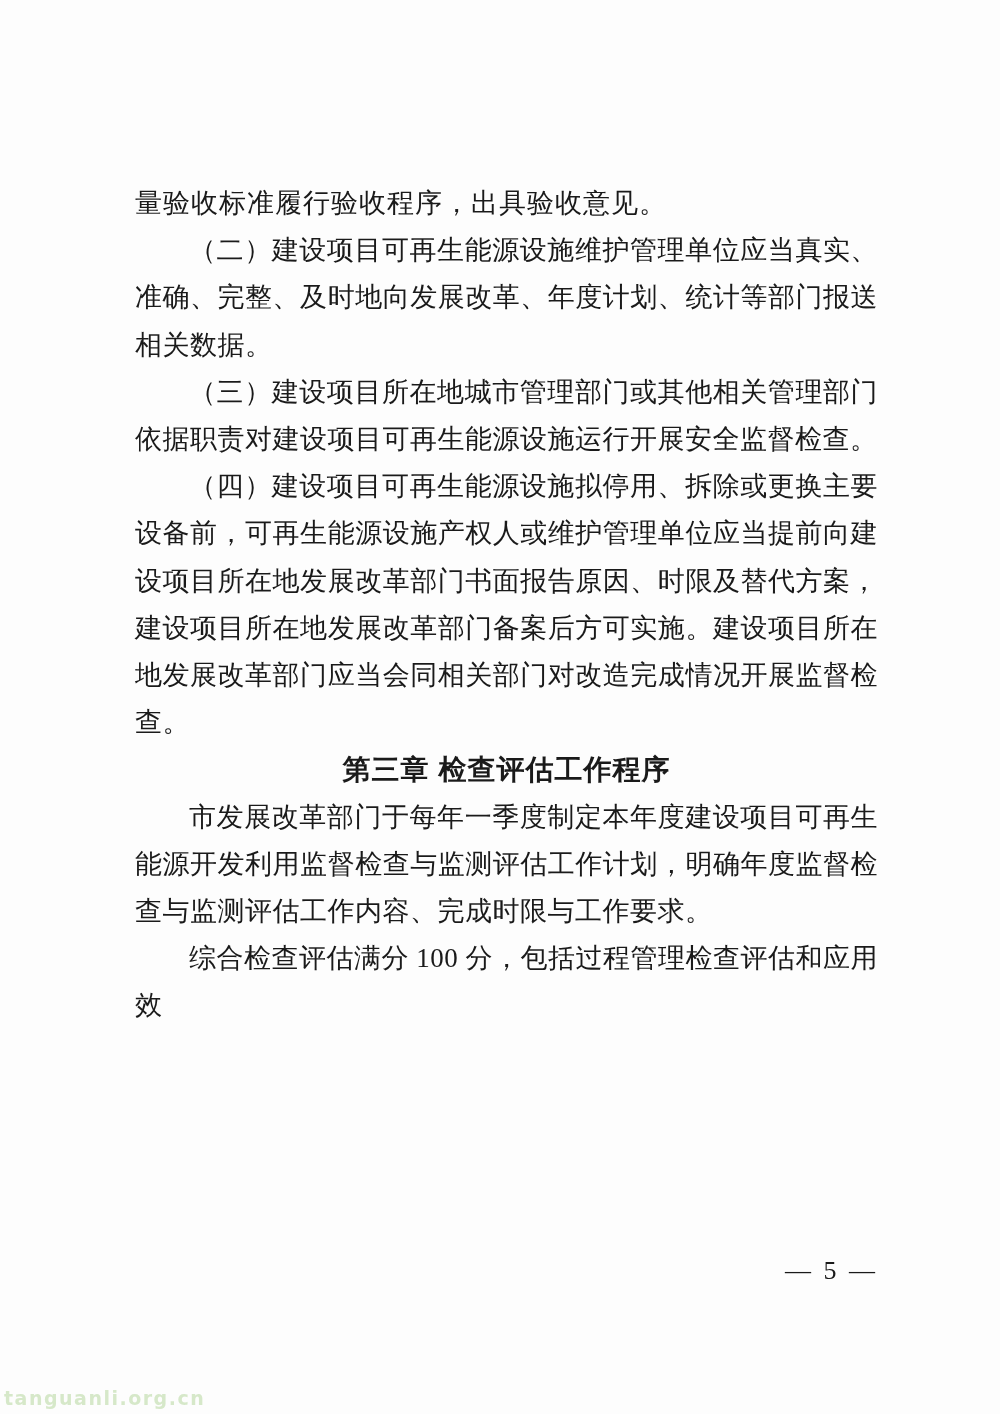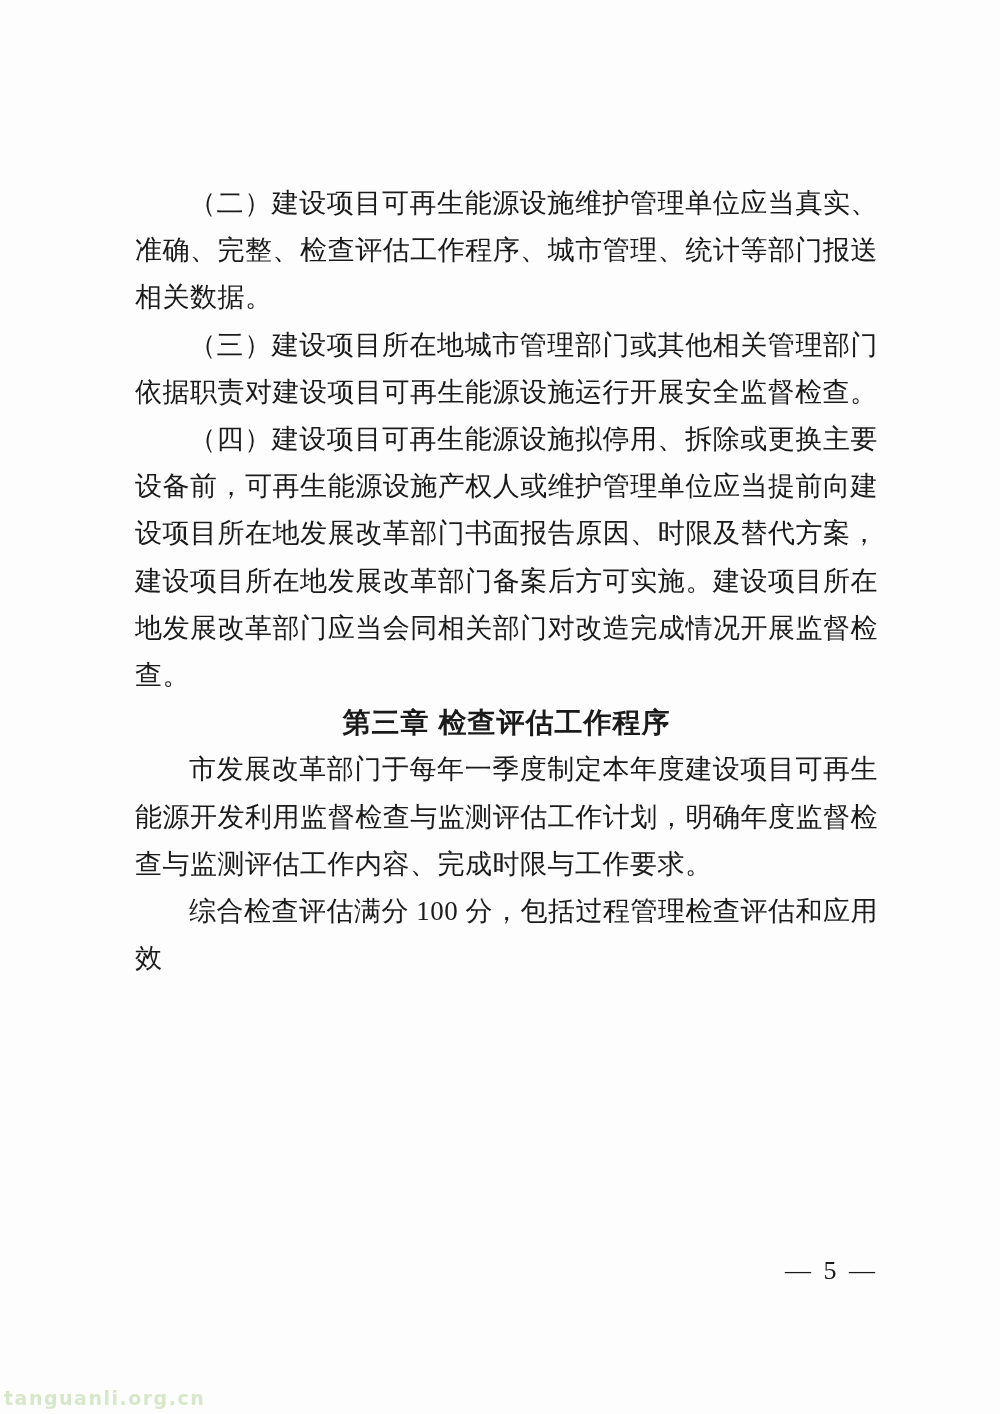--- a/index.html
+++ b/index.html
@@ -81,24 +81,25 @@
     color: #d6e8c9;
   }
 </style>
 </head>
 <body>
 
 <div class="page">
 
   <div class="content">
 
+    <p class="doc-line continuation">量验收标准履行验收程序，出具验收意见。</p>
 
 
 
-    <p class="para">（二）建设项目可再生能源设施维护管理单位应当真实、准确、完整、检查评估工作程序、城市管理、统计等部门报送相关数据。</p>
+    <p class="para">（二）建设项目可再生能源设施维护管理单位应当真实、准确、完整、及时地向发展改革、年度计划、统计等部门报送相关数据。</p>
 
     <p class="para">（三）建设项目所在地城市管理部门或其他相关管理部门依据职责对建设项目可再生能源设施运行开展安全监督检查。</p>
 
     <p class="para">（四）建设项目可再生能源设施拟停用、拆除或更换主要设备前，可再生能源设施产权人或维护管理单位应当提前向建设项目所在地发展改革部门书面报告原因、时限及替代方案，建设项目所在地发展改革部门备案后方可实施。建设项目所在地发展改革部门应当会同相关部门对改造完成情况开展监督检查。</p>
 
     <h2 class="chapter-heading">第三章 检查评估工作程序</h2>
 
 
     <p class="para">市发展改革部门于每年一季度制定本年度建设项目可再生能源开发利用监督检查与监测评估工作计划，明确年度监督检查与监测评估工作内容、完成时限与工作要求。</p>
 

